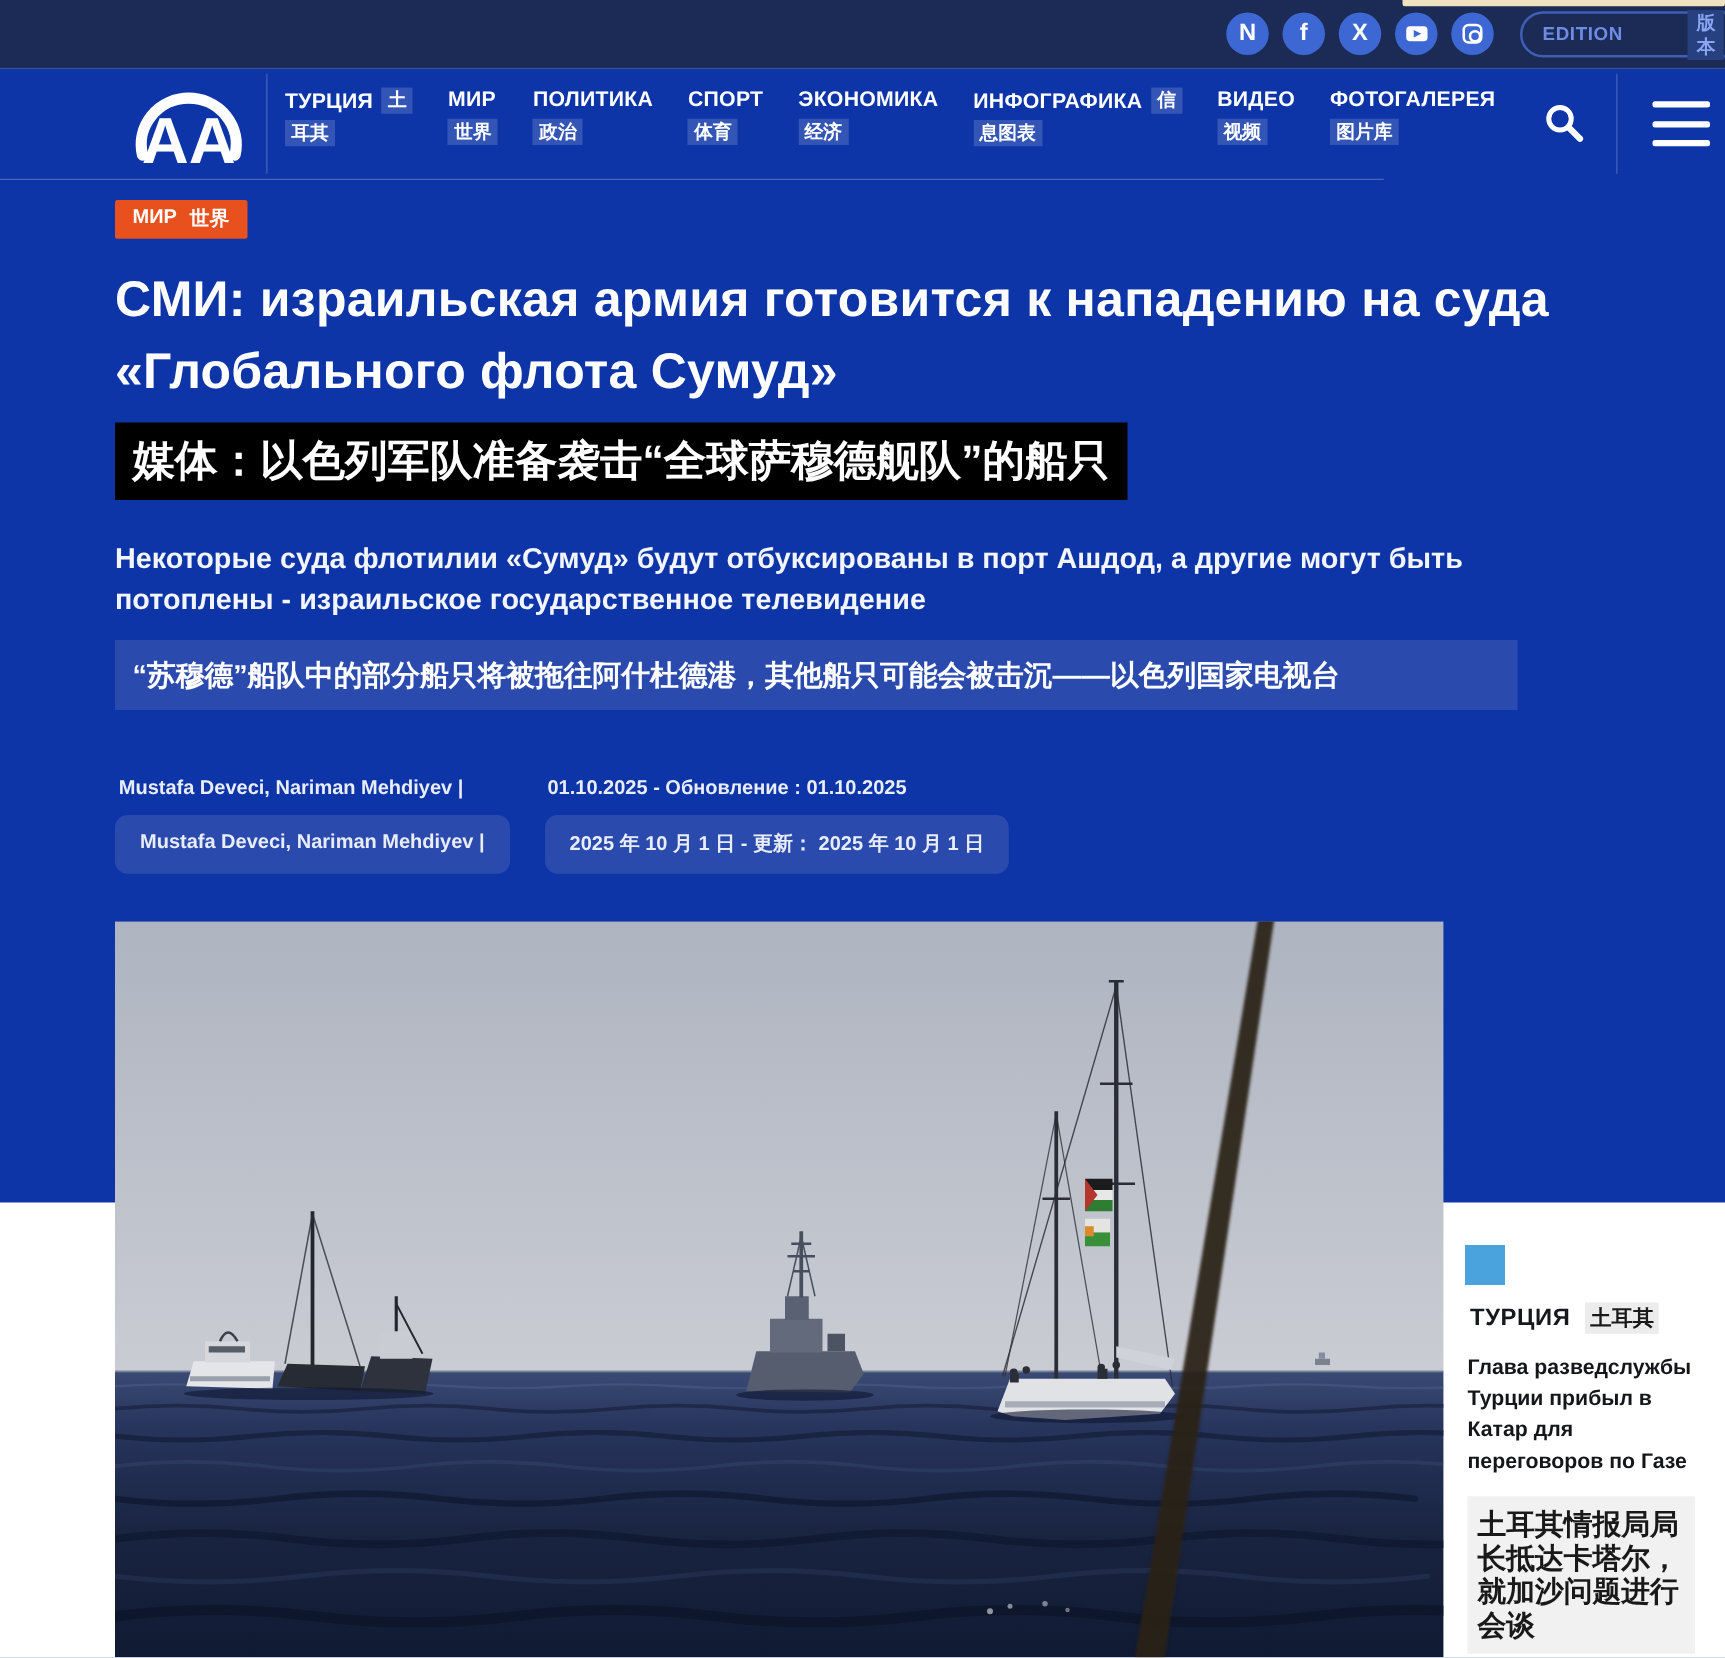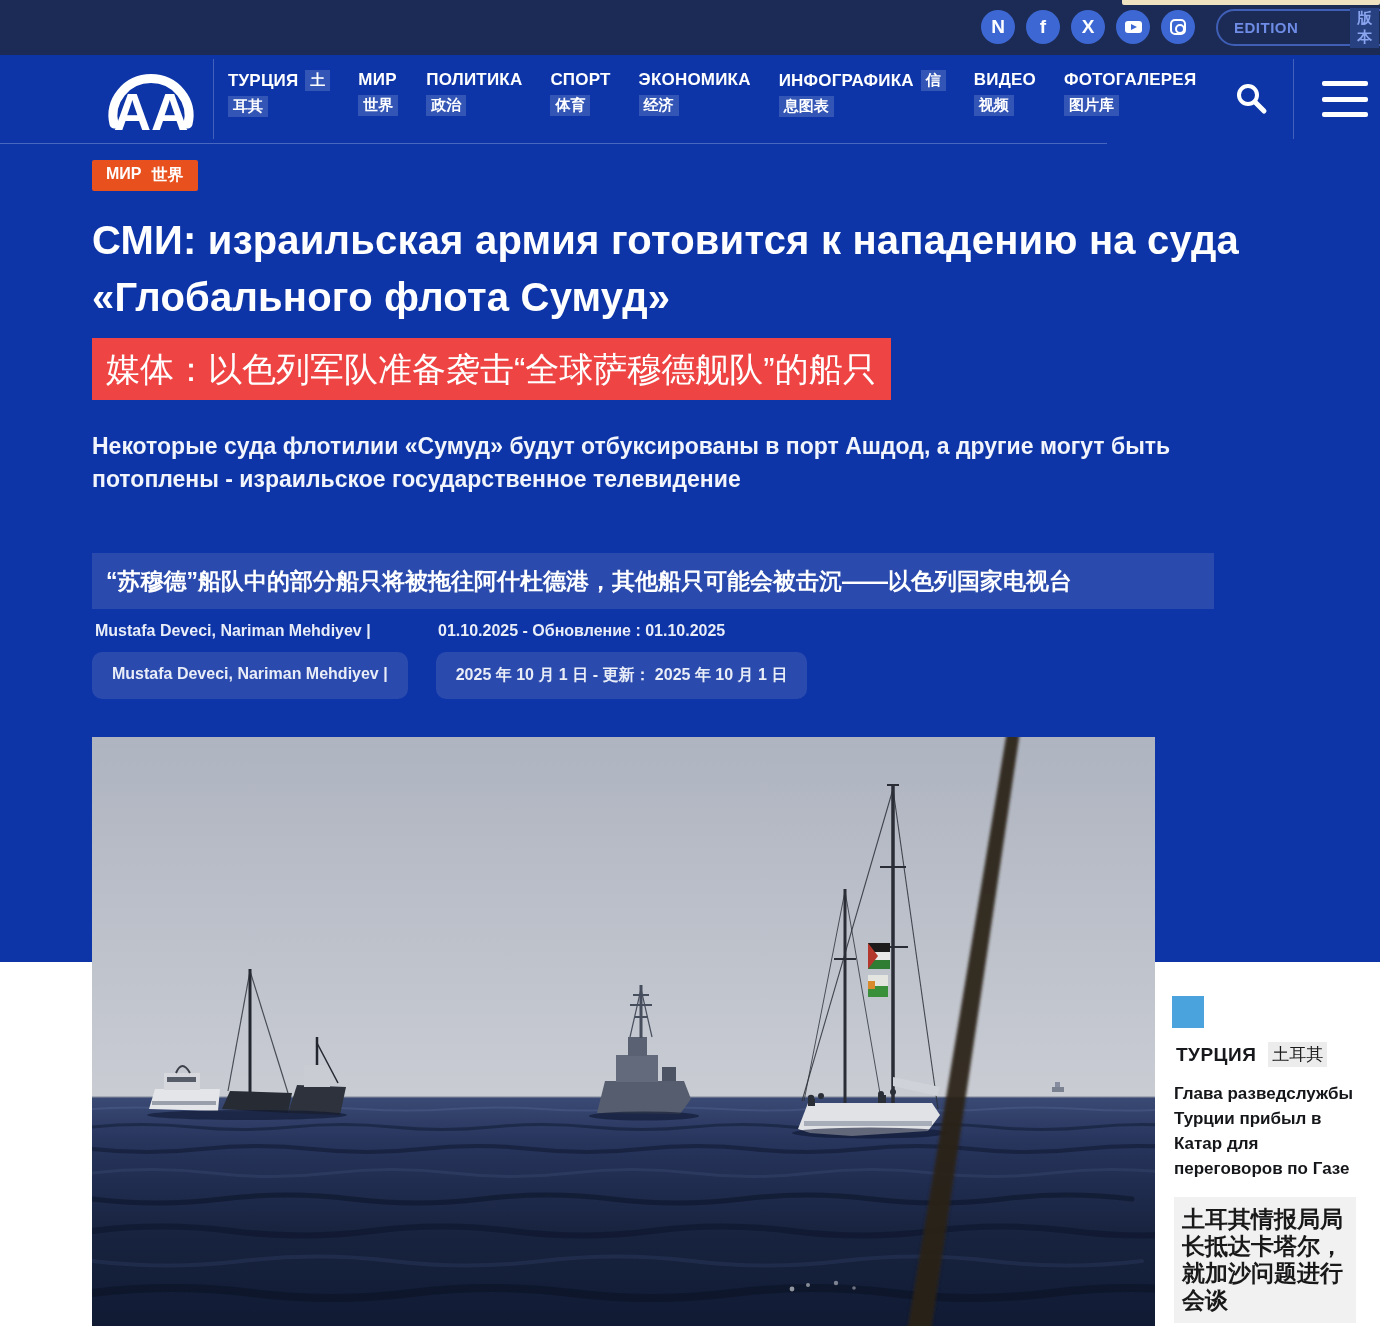--- a/index.html
+++ b/index.html
@@ -38,41 +38,41 @@
   .nav-ru { color:#ffffff; font-weight:800; font-size:17px; letter-spacing:.2px; white-space:nowrap; }
   .zh-chip { background:rgba(255,255,255,.16); color:#fff; font-weight:700; font-size:15px; padding:1px 5px; white-space:nowrap; align-self:flex-start; }
   .search-btn { position:absolute; left:1234px; top:26px; width:34px; height:34px; cursor:pointer; }
   .burger { position:absolute; left:1322px; top:26px; width:46px; height:36px; display:flex; flex-direction:column; justify-content:space-between; cursor:pointer; }
   .burger div { height:5px; background:#fff; border-radius:2px; }
 
   
   .badge { position:absolute; left:92px; top:105px; background:#e8501d; color:#fff; font-weight:800; font-size:16px;
     padding:5px 14px; display:flex; gap:10px; border-radius:2px; cursor:pointer; }
   .h1-ru { position:absolute; left:92px; top:157px; width:1175px; color:#fff; font-weight:700; font-size:40px; line-height:57px; letter-spacing:.2px; }
-  .h1-zh { position:absolute; left:92px; top:283px; max-width:1122px; background:#ef4444; color:#fff; font-weight:400; font-size:34px;
+  .h1-zh { position:absolute; left:92px; top:283px; max-width:1122px; background:#000000; color:#fff; font-weight:700; font-size:34px;
     line-height:46px; padding:8px 14px; }
   .sub-ru { position:absolute; left:92px; top:375px; width:1135px; color:#f2f5fb; font-weight:600; font-size:23px; line-height:33px; }
   .sub-zh { position:absolute; left:92px; top:457px; width:1122px; background:#2a4aad; color:#fff; font-weight:700; font-size:23px;
-    line-height:36px; padding:10px 14px;margin-top:41px; }
+    line-height:36px; padding:10px 14px; }
   .meta-row { position:absolute; left:95px; top:567px; display:flex; color:#e9edf7; font-size:16px; font-weight:700; }
   .meta-authors { width:343px; }
   .meta-date { }
   .meta-boxes { position:absolute; left:92px; top:597px; display:flex; gap:18px; }
   .meta-box { background:#2a4aad; border-radius:10px; padding:13px 20px; color:#e9edf7; font-size:16px; font-weight:700; }
   .meta-box.zh { margin-left:10px; }
 
   
   .photo { position:absolute; left:92px; top:737px; width:1063px; height:589px; overflow:hidden; }
 
   
   .sidebar { position:absolute; left:1162px; top:988px; width:205px; }
   .sb-square { width:32px; height:32px; background:#4aa3dc; margin:8px 0 0 10px; }
   .sb-head { display:flex; align-items:center; gap:12px; margin:14px 0 0 14px; }
   .sb-head-ru { color:#16181c; font-weight:800; font-size:19px; letter-spacing:.5px; cursor:pointer; }
-  .sb-head-zh { background:#ececec; color:#1a1a1a; font-weight:400; font-size:17px; padding:1px 4px; }
+  .sb-head-zh { background:#ececec; color:#1a1a1a; font-weight:700; font-size:17px; padding:1px 4px; }
   .sb-title { margin:14px 0 0 12px; width:182px; color:#141619; font-weight:800; font-size:17px; line-height:25px; cursor:pointer; }
   .sb-zhbox { margin:16px 0 0 12px; width:182px; background:#f1f1f2; color:#19191a; font-weight:800; font-size:23px;
     line-height:27px; padding:9px 8px; cursor:pointer; }
   .sb-divider { margin:26px 0 0 12px; width:182px; height:1px; background:#e2e2e4; }
 </style>
 </head>
 <body>
 
 <div class="page">
 

